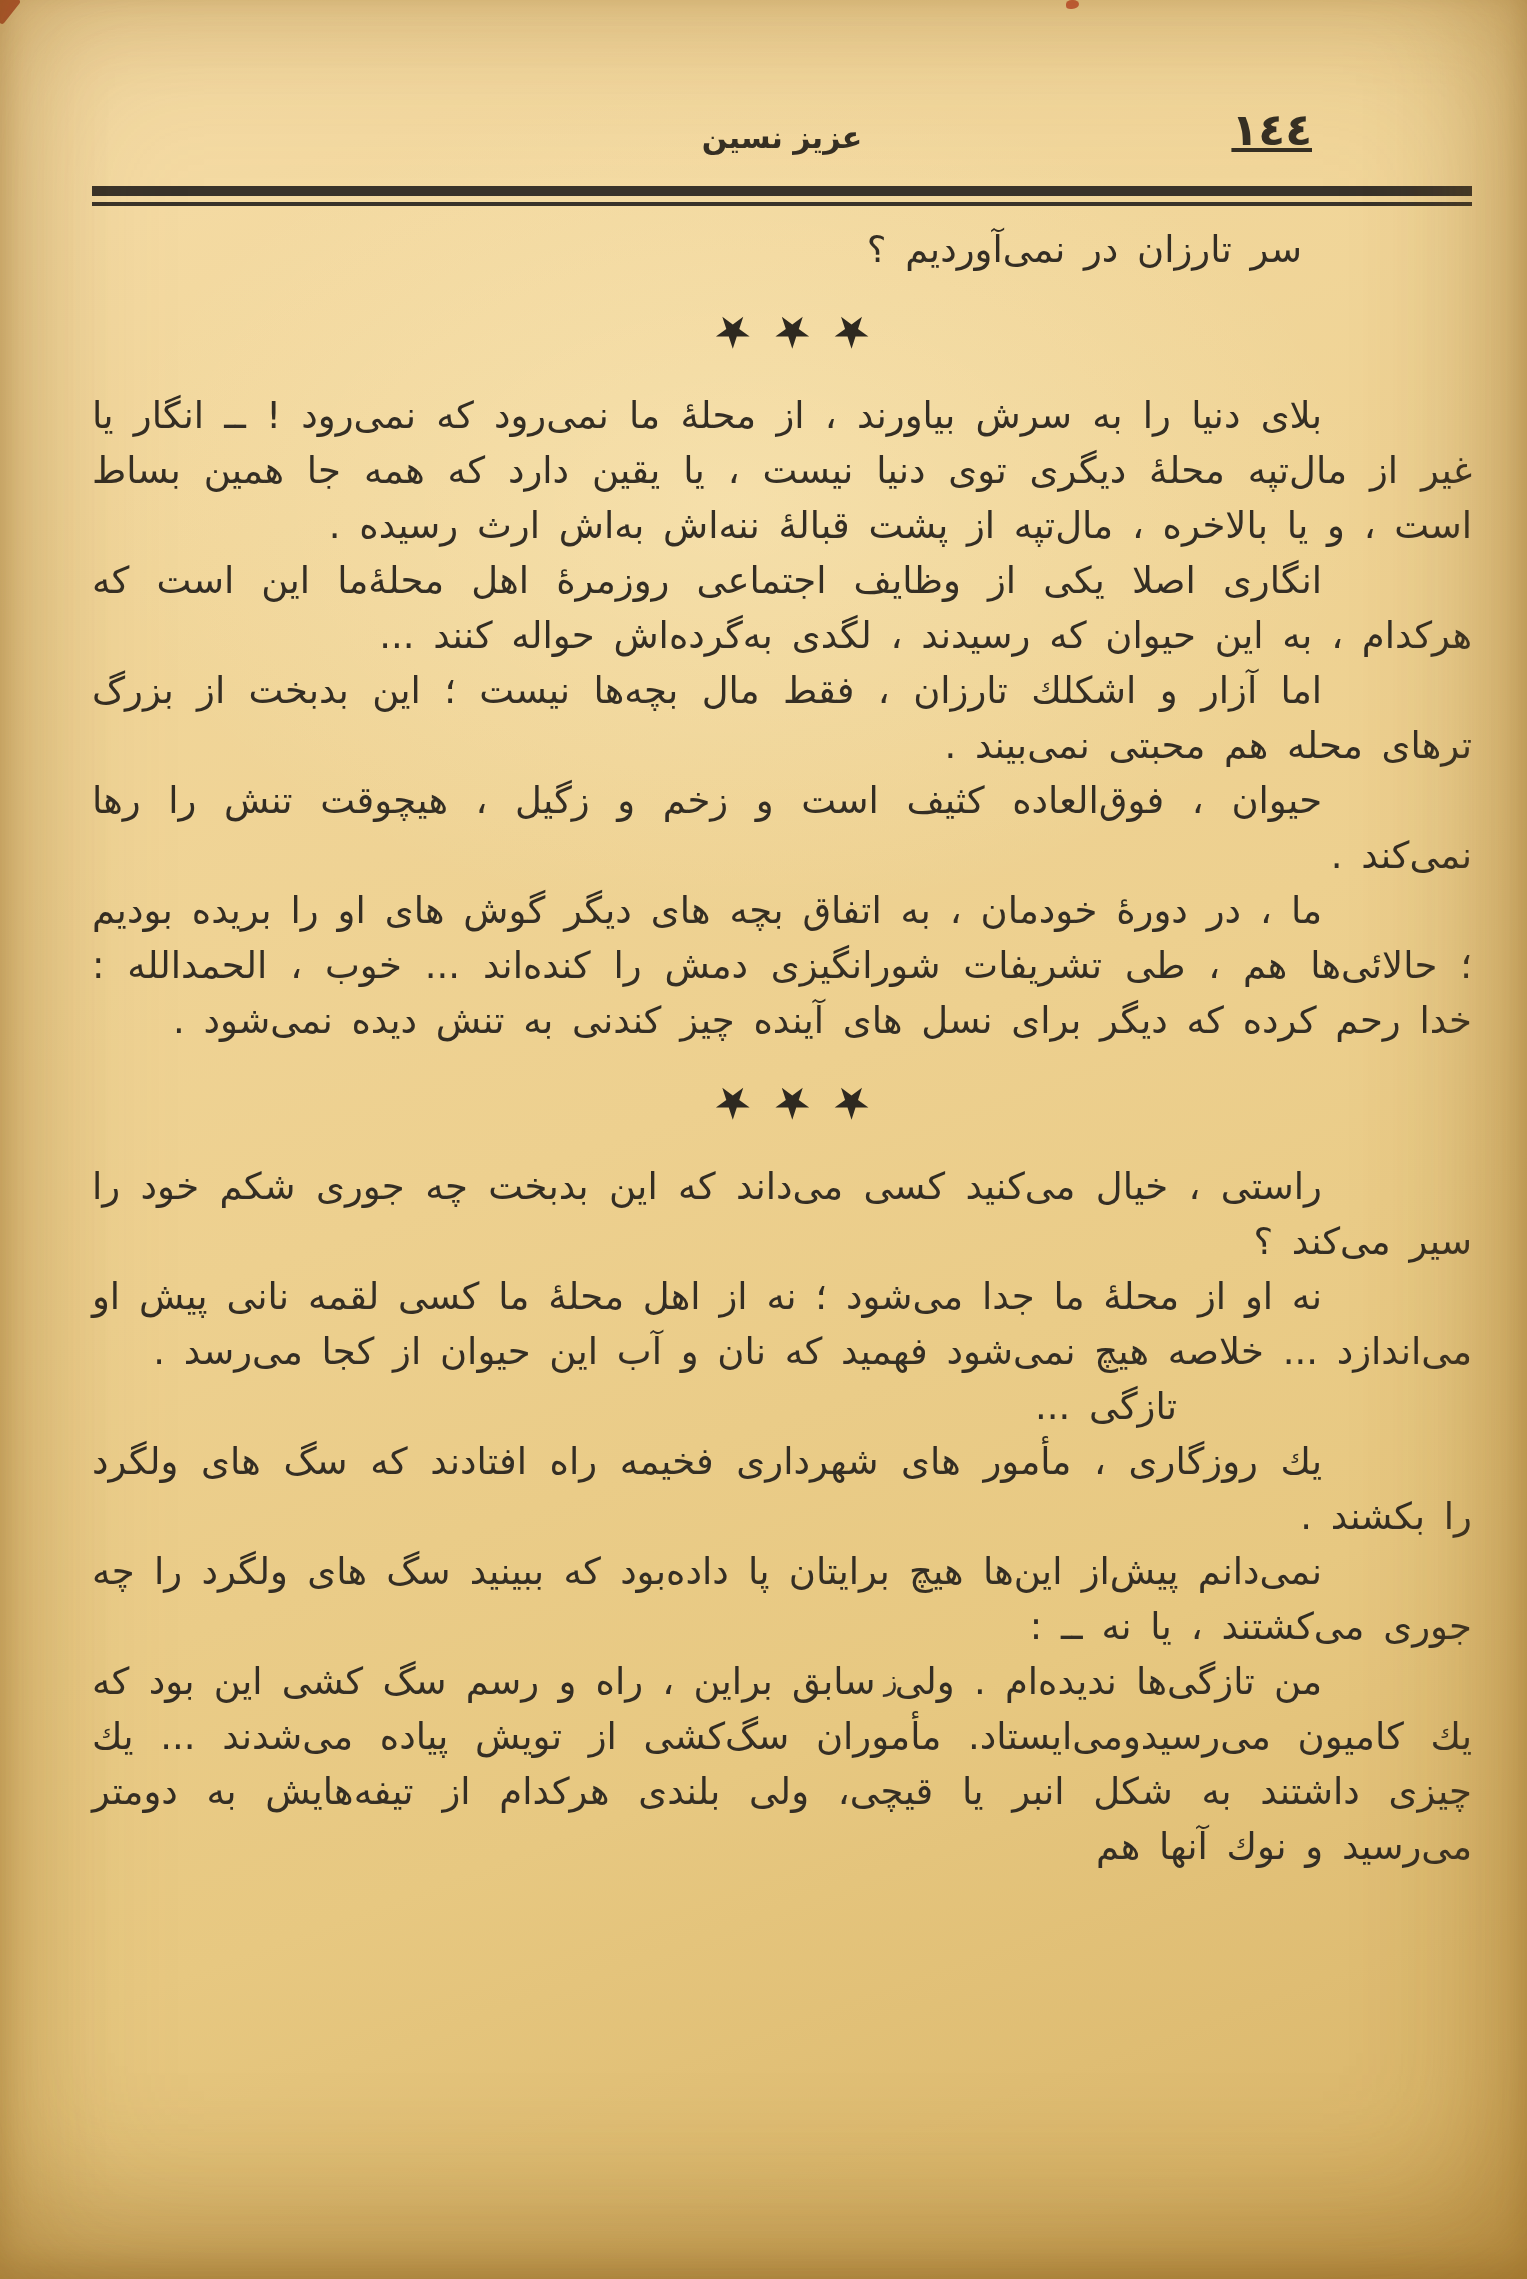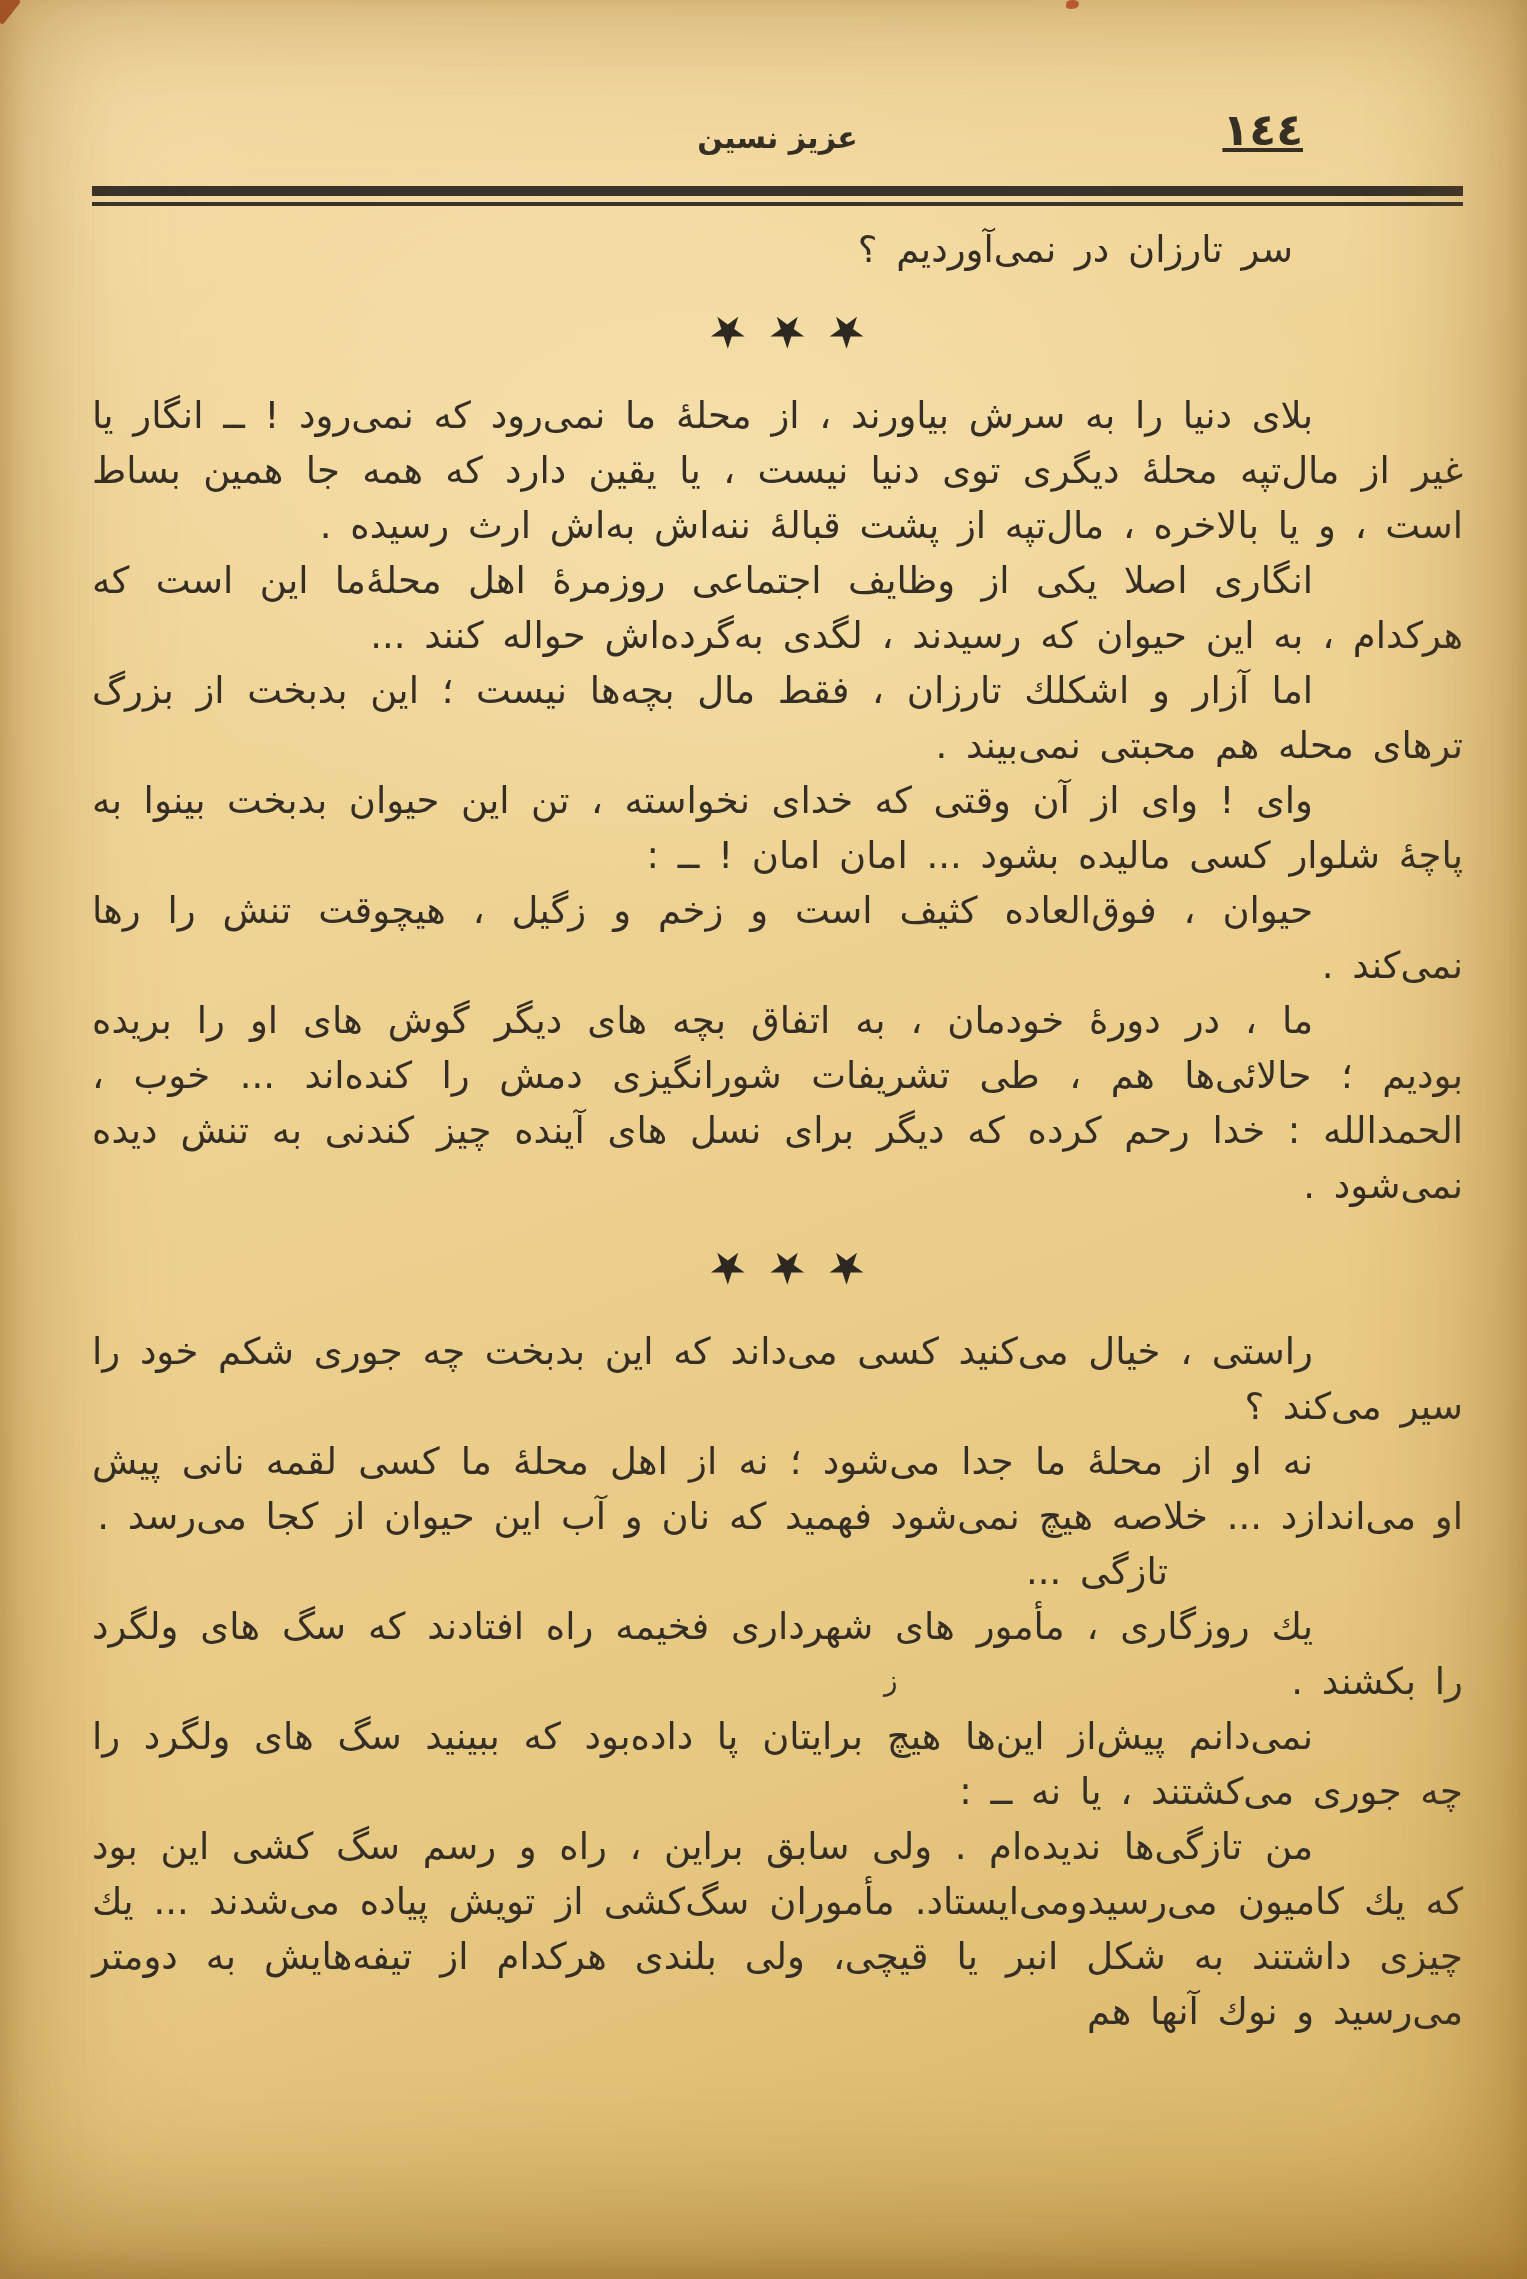--- a/index.html
+++ b/index.html
@@ -23,21 +23,21 @@
   }
   .stain-corner {
     position:absolute; top:-8px; left:-6px; width:20px; height:30px;
     background:#a93322; transform:rotate(38deg); opacity:.85; border-radius:3px;
   }
   .stain-speck {
     position:absolute; top:0px; left:1066px; width:13px; height:9px;
     background:#bf3a26; border-radius:50% 50% 60% 40%; opacity:.8;
   }
   .content {
-    position:absolute; top:0; right:64px; left:92px;
+    position:absolute; top:0; right:55px; left:92px;
     direction:rtl; color:#352f24;
   }
   .running-head { position:relative; height:186px; }
   .author {
     position:absolute; top:120px; left:50%; transform:translateX(-50%);
     font-size:30px; font-weight:bold; letter-spacing:2px; white-space:nowrap;
     color:#352f24;
   }
   .pagenum {
     position:absolute; top:104px; right:160px;
@@ -92,21 +92,20 @@
       <p class="opening">سر تارزان در نمی‌آوردیم ؟</p>
 
       <p class="stars">
         <span>★★★</span>
       </p>
 
       <div id="block1">
           <p>بلای دنیا را به سرش بیاورند ، از محلهٔ ما نمی‌رود که نمی‌رود ! ــ انگار یا غیر از <b>مال‌تپه</b> محلهٔ دیگری توی دنیا نیست ، یا یقین دارد که همه جا همین بساط است ، و یا بالاخره ، مال‌تپه از پشت قبالهٔ ننه‌اش به‌اش ارث رسیده .</p>
           <p>انگاری اصلا یکی از وظایف اجتماعی روزمرهٔ اهل محلهٔ‌ما این است که هرکدام ، به این حیوان که رسیدند ، لگدی به‌گرده‌اش حواله کنند ...</p>
           <p>اما آزار و اشکلك تارزان ، فقط مال بچه‌ها نیست ؛ این بدبخت از بزرگ ترهای محله هم محبتی نمی‌بیند .</p>
-          <p>وای ! وای از آن وقتی که خدای نخواسته ، تن این حیوان بدبخت بینوا به پاچهٔ شلوار کسی مالیده بشود ... امان امان ! ــ :</p>
           <p>حیوان ، فوق‌العاده کثیف است و زخم و زگیل ، هیچوقت تنش را رها نمی‌کند .</p>
           <p>ما ، در دورهٔ خودمان ، به اتفاق بچه های دیگر گوش های او را بریده بودیم ؛ حالائی‌ها هم ، طی تشریفات شورانگیزی دمش را کنده‌اند ... خوب ، الحمدالله : خدا رحم کرده که دیگر برای نسل های آینده چیز کندنی به تنش دیده نمی‌شود .</p>
         </div>
 
       <p class="stars">
         <span>★★★</span>
       </p>
 
       <div id="block2">
           <p>راستی ، خیال می‌کنید کسی می‌داند که این بدبخت چه جوری شکم خود را سیر می‌کند ؟</p>

